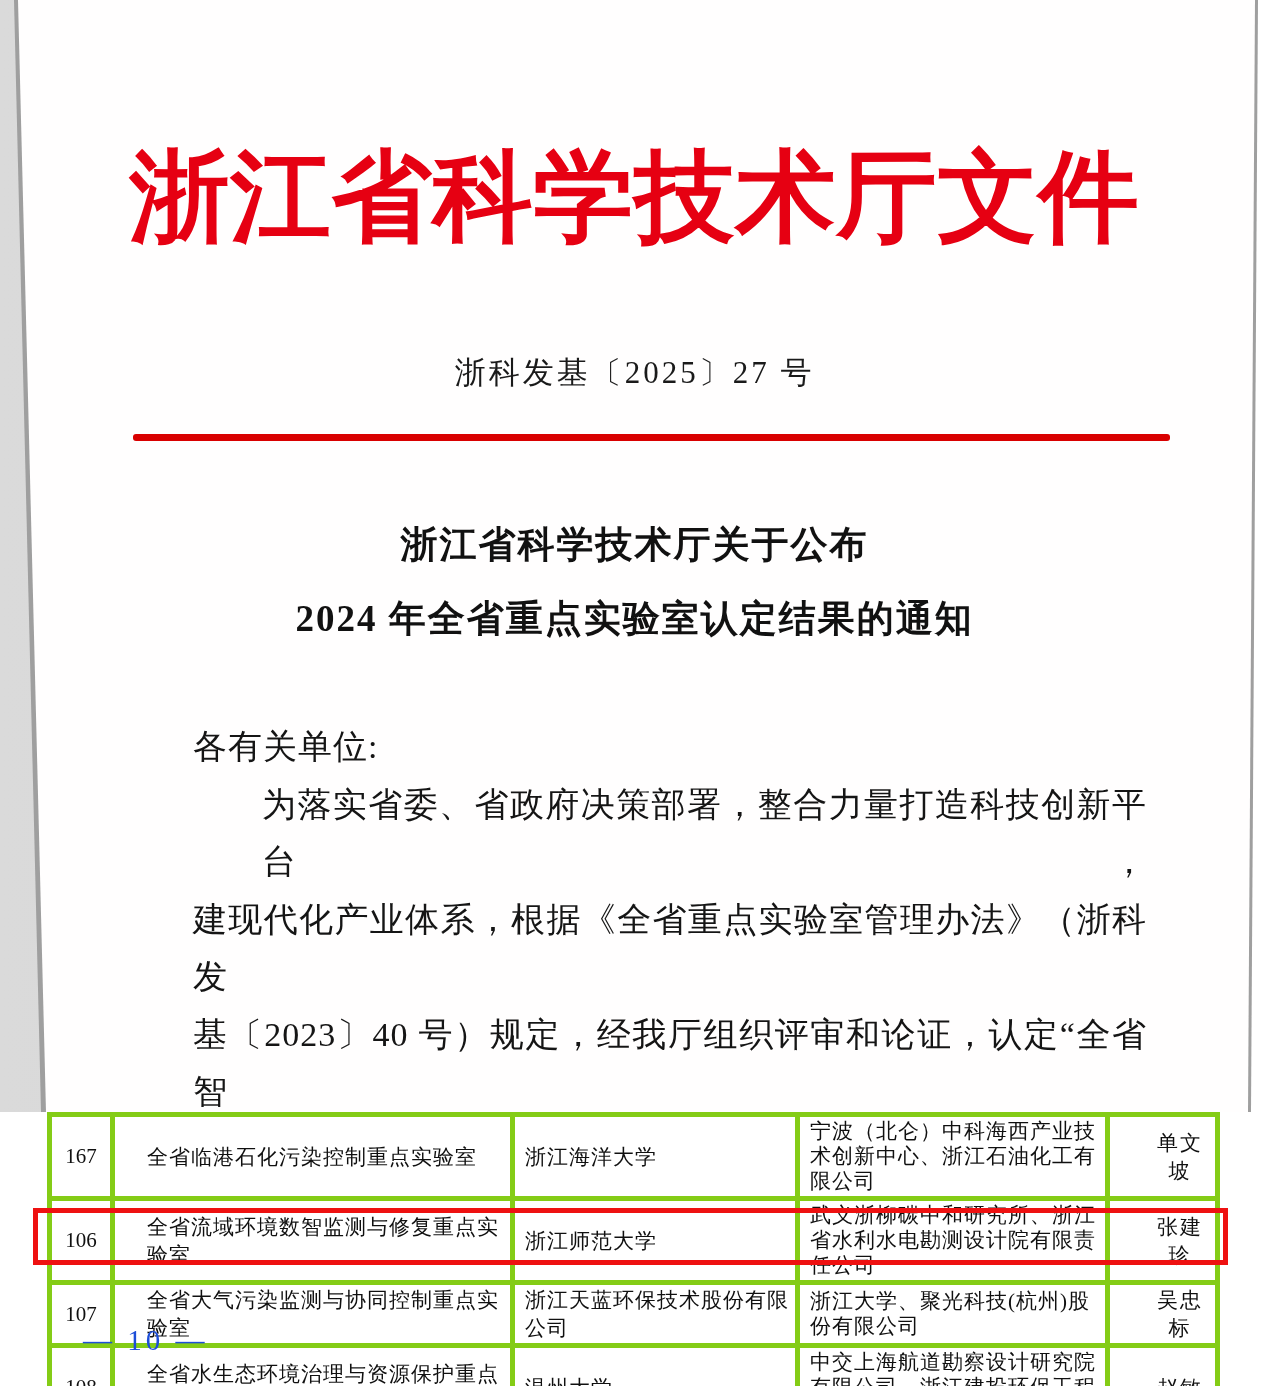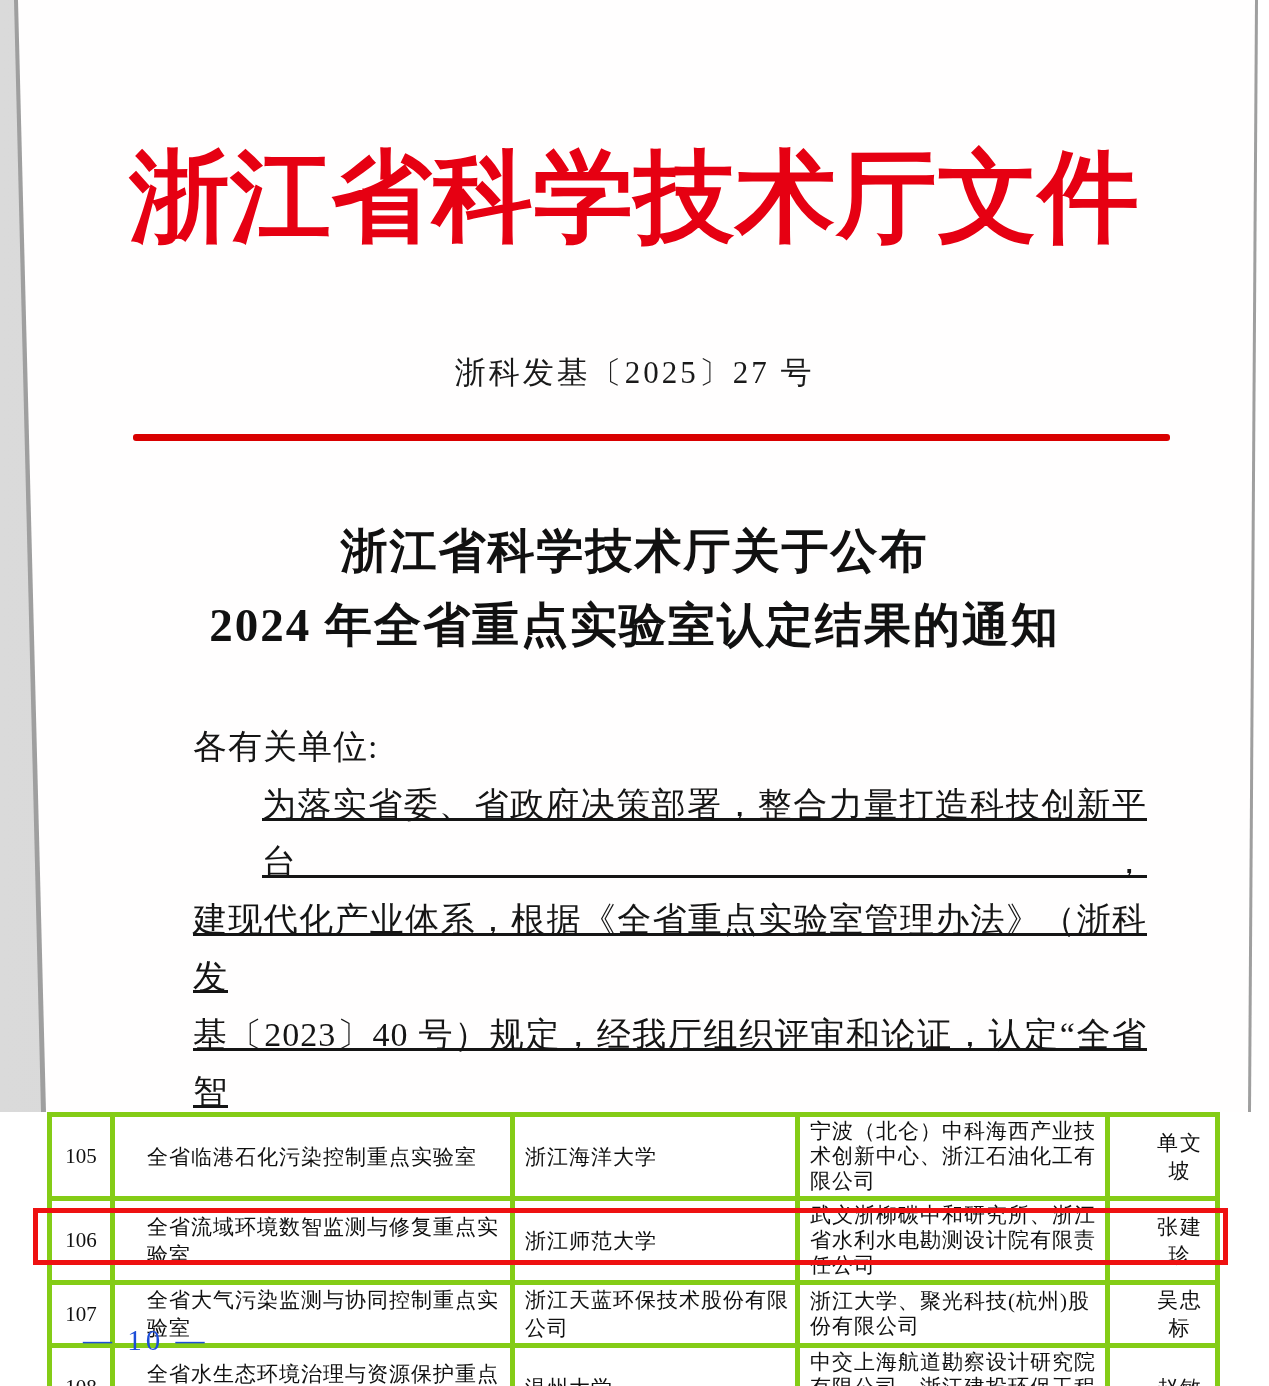--- a/index.html
+++ b/index.html
@@ -22,29 +22,29 @@
   }
   .doc-number{
     position:absolute;left:0;top:352px;width:100%;text-align:center;
     font-size:31px;letter-spacing:3px;color:#1a1a1a;
   }
   .red-divider{
     position:absolute;left:133px;top:434px;width:1037px;height:7px;
     background:#d90000;border-radius:3px;
   }
   .subtitle{position:absolute;left:0;width:100%;text-align:center;
-    font-weight:bold;font-size:47px;color:#111;letter-spacing:2px;white-space:nowrap;}
+    font-weight:bold;font-size:37px;color:#111;letter-spacing:2px;white-space:nowrap;}
   .subtitle.l1{top:520px;}
   .subtitle.l2{top:594px;}
   .body-block{
     position:absolute;left:193px;top:718px;width:954px;
     font-size:34px;line-height:57.5px;color:#151515;letter-spacing:1px;
   }
   .body-line{display:block;}
-  .body-line.just{text-align:justify;text-align-last:justify;text-decoration:underline;}
+  .body-line.just{text-align:justify;text-align-last:justify;}
   .body-line.indent{padding-left:69px;}
   
   .bottom-section{position:absolute;left:0;top:1112px;width:1269px;height:274px;background:#ffffff;}
   table.result-table{
     position:absolute;left:47px;top:0;width:1168px;
     border-collapse:collapse;table-layout:fixed;
     font-family:"Liberation Serif","DejaVu Serif",serif;
   }
   table.result-table td{
     border:5px solid #84cc16;vertical-align:middle;
@@ -101,21 +101,21 @@
     <table class="result-table">
       <colgroup>
         <col class="c-no">
           <col class="c-lab">
           <col class="c-host">
           <col class="c-partner">
           <col class="c-dir">
       </colgroup>
       <tbody>
         <tr class="r105">
-          <td class="no">105</td>
+          <td class="no">167</td>
           <td class="lab">全省临港石化污染控制重点实验室</td>
           <td class="host">浙江海洋大学</td>
           <td class="partner">宁波（北仑）中科海西产业技术创新中心、浙江石油化工有限公司</td>
           <td class="dir">单文坡</td>
         </tr>
         <tr class="r106">
           <td class="no">106</td>
           <td class="lab">全省流域环境数智监测与修复重点实验室</td>
           <td class="host">浙江师范大学</td>
           <td class="partner">武义浙柳碳中和研究所、浙江省水利水电勘测设计院有限责任公司</td>

